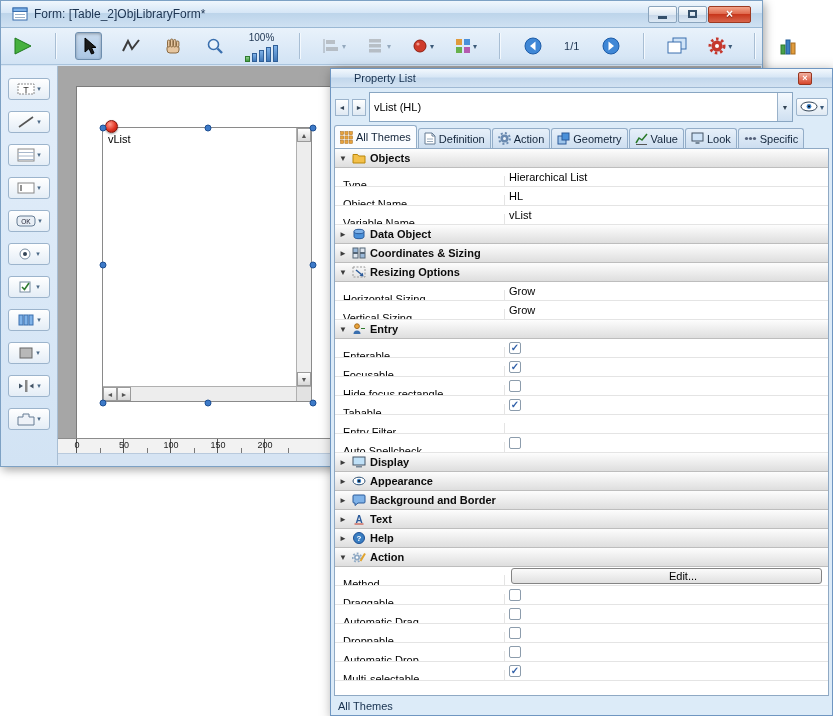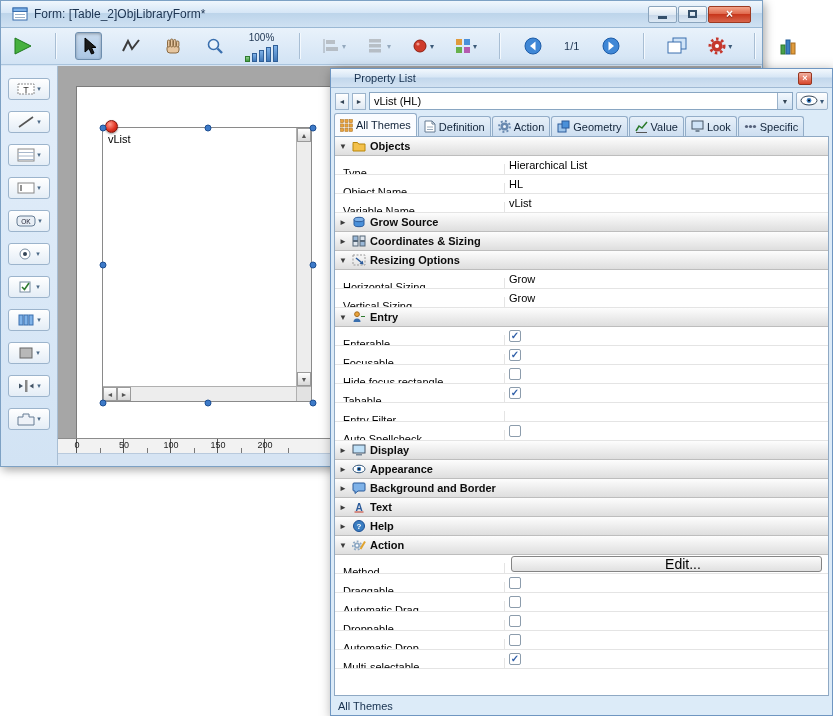--- a/index.html
+++ b/index.html
@@ -60,41 +60,41 @@
   .hs-right{left:14px;top:0;}
   .sc-corner{position:absolute;right:0;bottom:0;width:15px;height:15px;background:#e2e2e2;border-left:1px solid #b0b0b0;border-top:1px solid #b0b0b0;}
 
   
   #prop-window{position:absolute;left:330px;top:68px;width:503px;height:648px;background:#dcebf8;border:1px solid #6f96c1;box-shadow:3px 4px 12px rgba(0,0,0,.45);display:flex;flex-direction:column;}
   .p-titlebar{height:19px;background:linear-gradient(#f2f8fd,#d7e6f5 45%,#c2d7ec 50%,#d2e2f2);display:flex;align-items:center;padding:0 20px;border-bottom:1px solid #9fb9d4;flex:none;}
   .p-title{font-size:11px;color:#16304e;flex:1;padding-left:3px;}
   .p-close{width:14px;height:13px;background:linear-gradient(#f0b0a0,#d8462c);border:1px solid #96351f;border-radius:2px;display:flex;align-items:center;justify-content:center;color:#fff;font-size:9px;font-weight:bold;line-height:1;}
   .p-toolrow{display:flex;align-items:center;gap:3px;padding:4px 4px 3px;flex:none;}
   .nav-btn{width:14px;height:17px;background:linear-gradient(#ffffff,#dfe9f3);border:1px solid #9cb4cc;display:flex;align-items:center;justify-content:center;font-size:7px;color:#345;}
-  .combo{flex:1;height:18px;background:#fff;border:1px solid #89a6c2;display:flex;align-items:center;font-size:11px;color:#000;padding-left:4px;}
+  .combo{flex:1;height:30px;background:#fff;border:1px solid #89a6c2;display:flex;align-items:center;font-size:11px;color:#000;padding-left:4px;}
   .combo-arrow{margin-left:auto;width:15px;height:100%;background:linear-gradient(#f4f9fe,#cfe0f1);border-left:1px solid #9ab2ca;display:flex;align-items:center;justify-content:center;font-size:7px;color:#345;}
   .eye-btn{width:32px;height:18px;background:linear-gradient(#ffffff,#dfe9f3);border:1px solid #9cb4cc;border-radius:2px;display:flex;align-items:center;justify-content:center;gap:2px;}
   .eye-btn .dd-arrow{margin-left:0;}
 
   .p-tabs{display:flex;align-items:flex-end;height:23px;padding:0 3px;flex:none;}
   .ptab{display:flex;align-items:center;gap:3px;font-size:11px;color:#12243a;padding:0 5px;height:20px;border:1px solid #93adc8;border-bottom:none;border-radius:3px 3px 0 0;background:linear-gradient(#e7f0f9,#cddef0);margin-right:1px;white-space:nowrap;}
   .ptab.active{background:#fafcff;height:23px;box-shadow:0 -1px 1px rgba(255,255,255,.8) inset;}
   .ptab .ticon{display:flex;align-items:center;}
 
   .p-grid{flex:1;background:#fff;border:1px solid #8fa9c4;margin:0 3px;overflow:hidden;font-size:11px;}
   .sec-row{height:19px;display:flex;align-items:center;background:linear-gradient(#fdfdfd,#dedede);border-bottom:1px solid #bdbdbd;padding-left:3px;gap:4px;}
   .tri{width:10px;font-size:8px;color:#3c3c3c;text-align:center;flex:none;}
   .sec-icon{display:flex;align-items:center;flex:none;}
   .sec-label{font-weight:bold;color:#0c0c0c;}
   .prop-row{height:19px;display:flex;border-bottom:1px solid #e4e4e4;background:#fff;}
   .prop-label{width:170px;flex:none;padding:3px 4px 0 8px;border-right:1px solid #e4e4e4;color:#000;white-space:nowrap;overflow:hidden;margin-top:8px;}
   .prop-value{flex:1;padding:0 4px;display:flex;align-items:center;overflow:hidden;}
   .val-text{color:#000;white-space:nowrap;}
   .cb{width:12px;height:12px;border:1px solid #8c9cac;background:#fff;border-radius:2px;font-size:10px;line-height:10px;text-align:center;color:#2f5fa8;font-weight:bold;}
-  .edit-btn{flex:1;height:16px;margin:0 2px;border:1px solid #848484;border-radius:3px;background:linear-gradient(#fbfbfb,#e0e0e0);display:flex;align-items:center;justify-content:center;font-size:14px;color:#000;padding-left:33px;}
+  .edit-btn{flex:1;height:16px;margin:0 2px;border:1px solid #848484;border-radius:3px;background:linear-gradient(#fbfbfb,#e0e0e0);display:flex;align-items:center;justify-content:center;font-size:11px;color:#000;padding-left:33px;}
   .p-status{height:19px;display:flex;align-items:center;font-size:11px;color:#16304e;padding-left:7px;flex:none;}
 </style>
 </head>
 <body>
 
 <div id="main-window">
   <div class="titlebar">
     <span class="tb-icon" id="mw-title-icon">
         <svg width="16" height="14" viewBox="0 0 16 14" xmlns="http://www.w3.org/2000/svg">
           <rect x="1" y="1" width="14" height="12" fill="#fff" stroke="#3a6fae"></rect>
@@ -553,21 +553,21 @@
         </div>
       </div>
       <div class="sec-row">
         <span class="tri">►</span>
         <span class="sec-icon">
           <svg width="14" height="12" viewBox="0 0 14 12" xmlns="http://www.w3.org/2000/svg">
             <path d="M2,3.5 V8.5 a5,2.2 0 0 0 10,0 V3.5" fill="#4a90d9" stroke="#2a5a9a"></path>
             <ellipse cx="7" cy="3.5" rx="5" ry="2.2" fill="#7fb2e8" stroke="#2a5a9a"></ellipse>
           </svg>
         </span>
-        <span class="sec-label">Grow Source</span>
+        <span class="sec-label">Data Object</span>
       </div>
       <div class="sec-row">
         <span class="tri">►</span>
         <span class="sec-icon">
           <svg width="14" height="12" viewBox="0 0 14 12" xmlns="http://www.w3.org/2000/svg">
             <rect x="1" y="1" width="5" height="4.5" fill="#9ab8d8" stroke="#567"></rect>
             <rect x="8" y="1" width="5" height="4.5" fill="#dfe6ee" stroke="#567"></rect>
             <rect x="1" y="6.5" width="5" height="4.5" fill="#dfe6ee" stroke="#567"></rect>
             <rect x="8" y="6.5" width="5" height="4.5" fill="#9ab8d8" stroke="#567"></rect>
           </svg>

